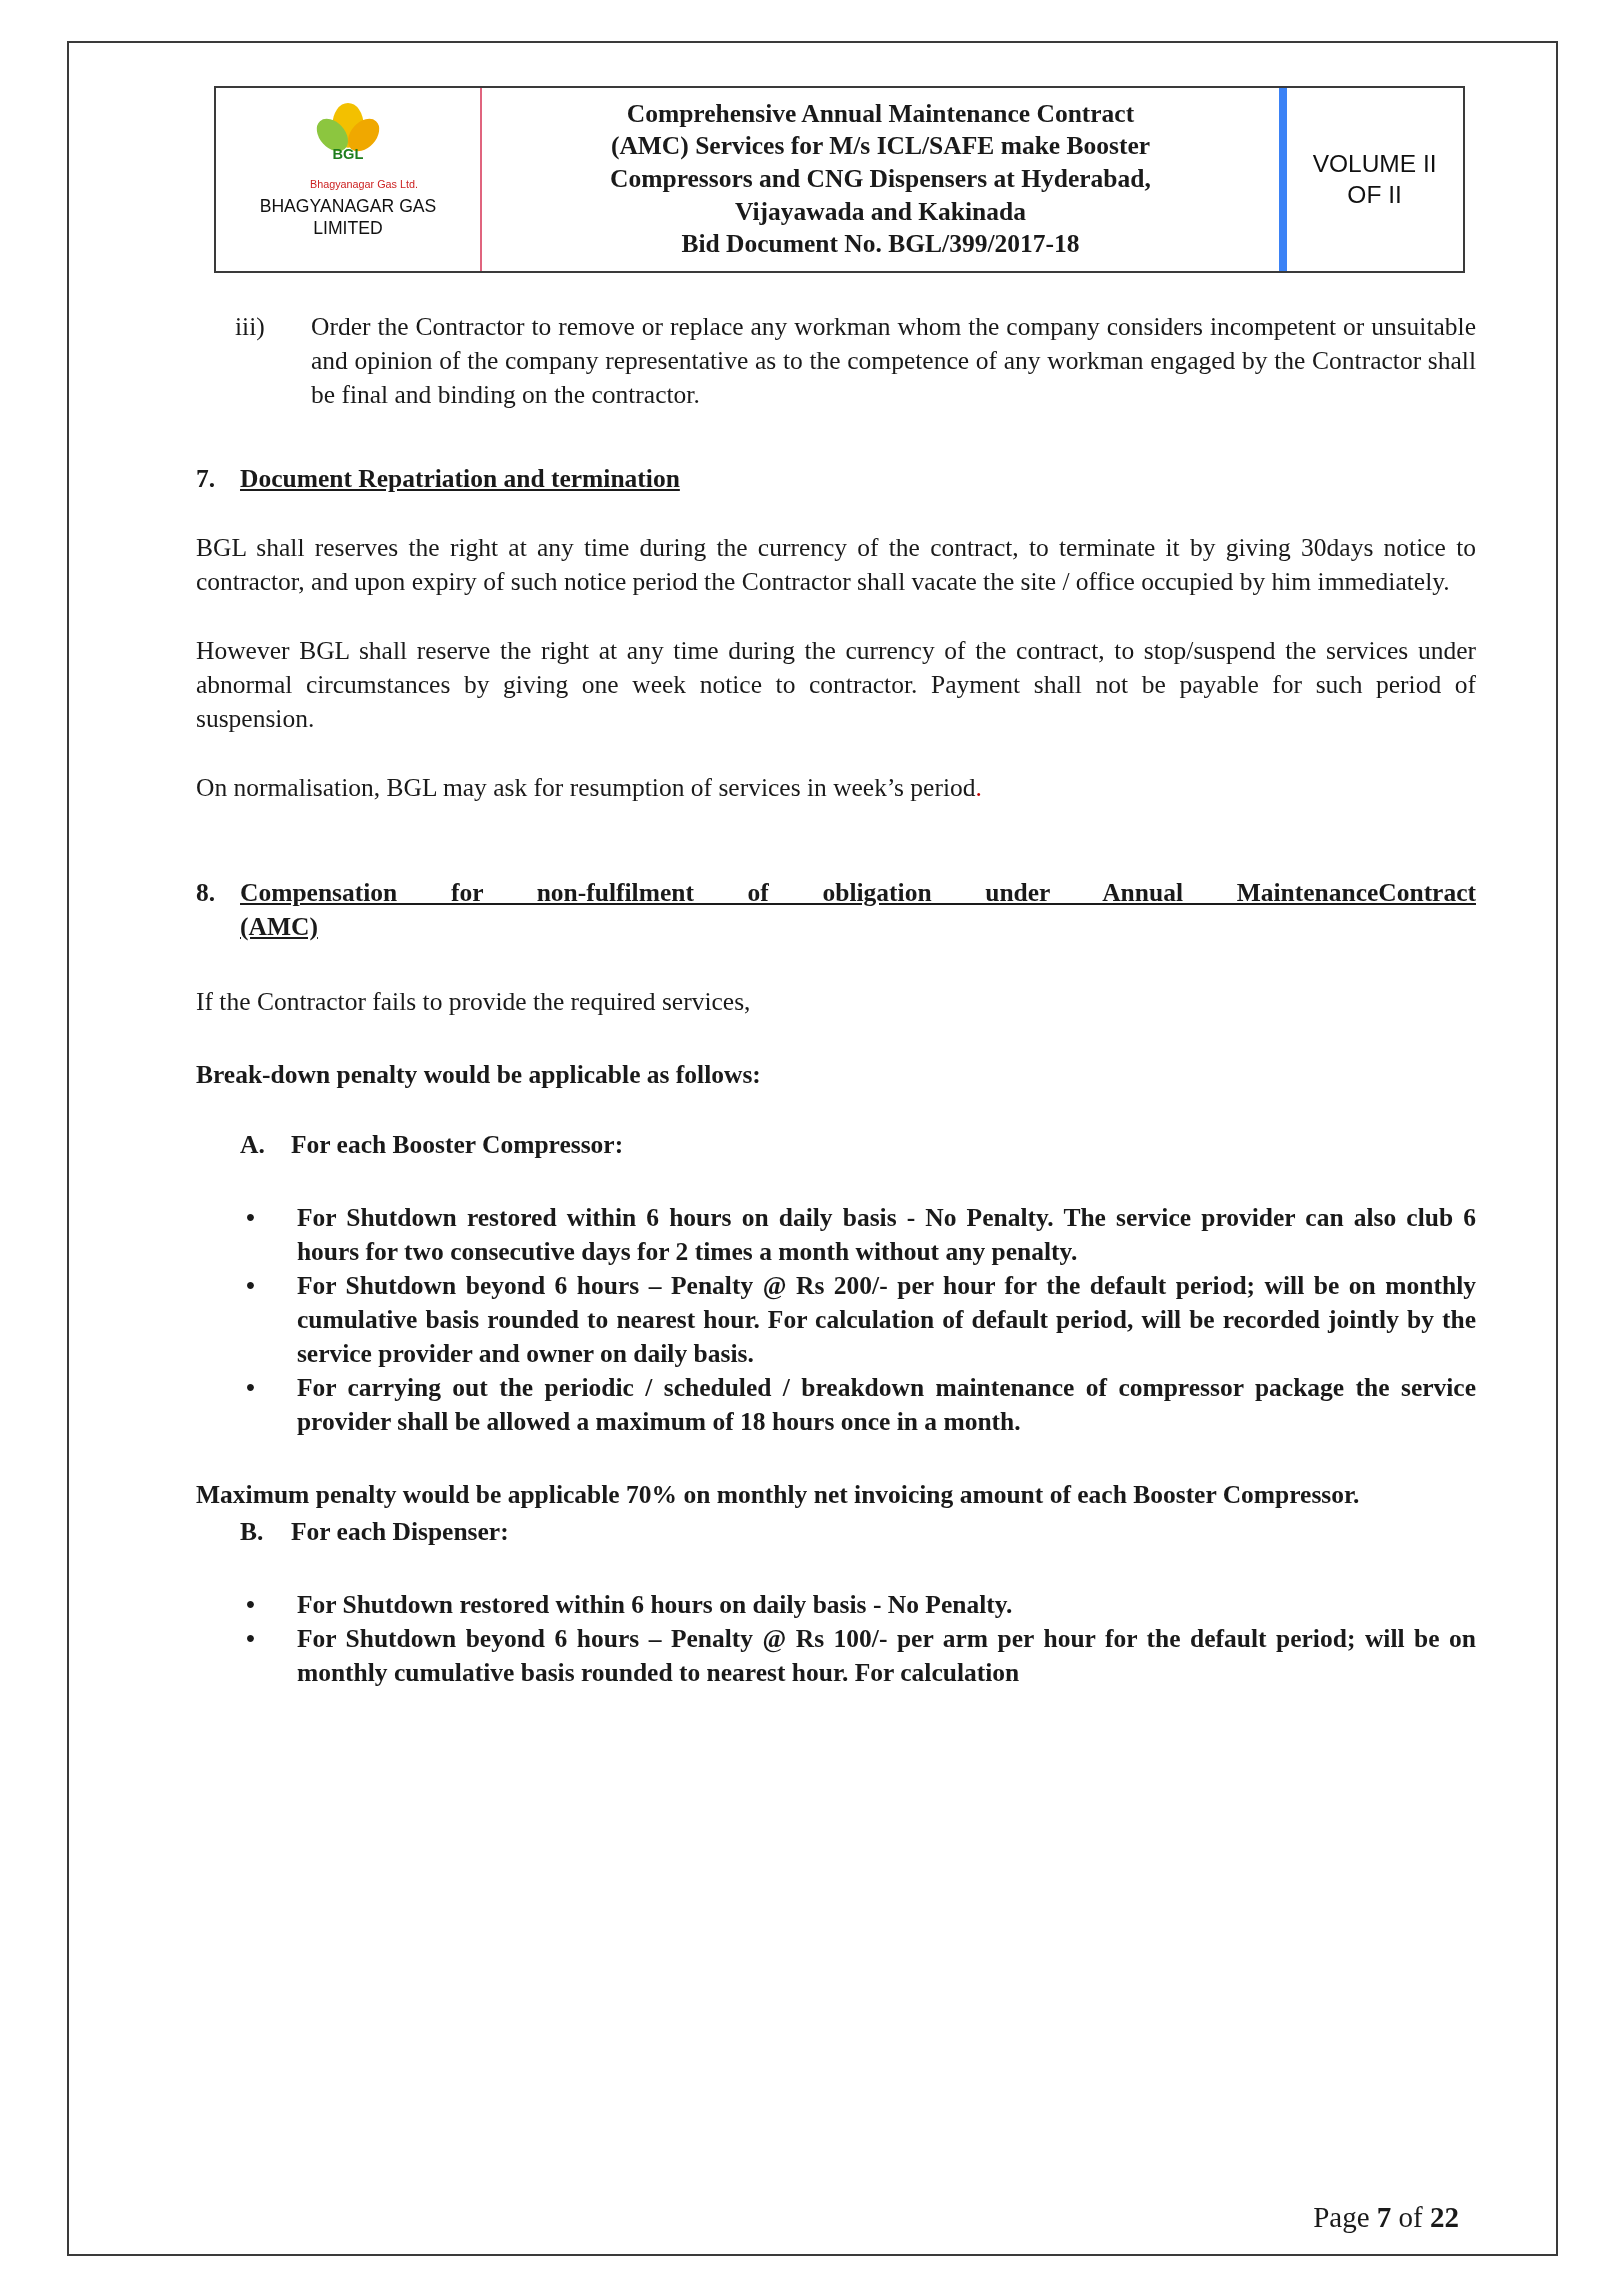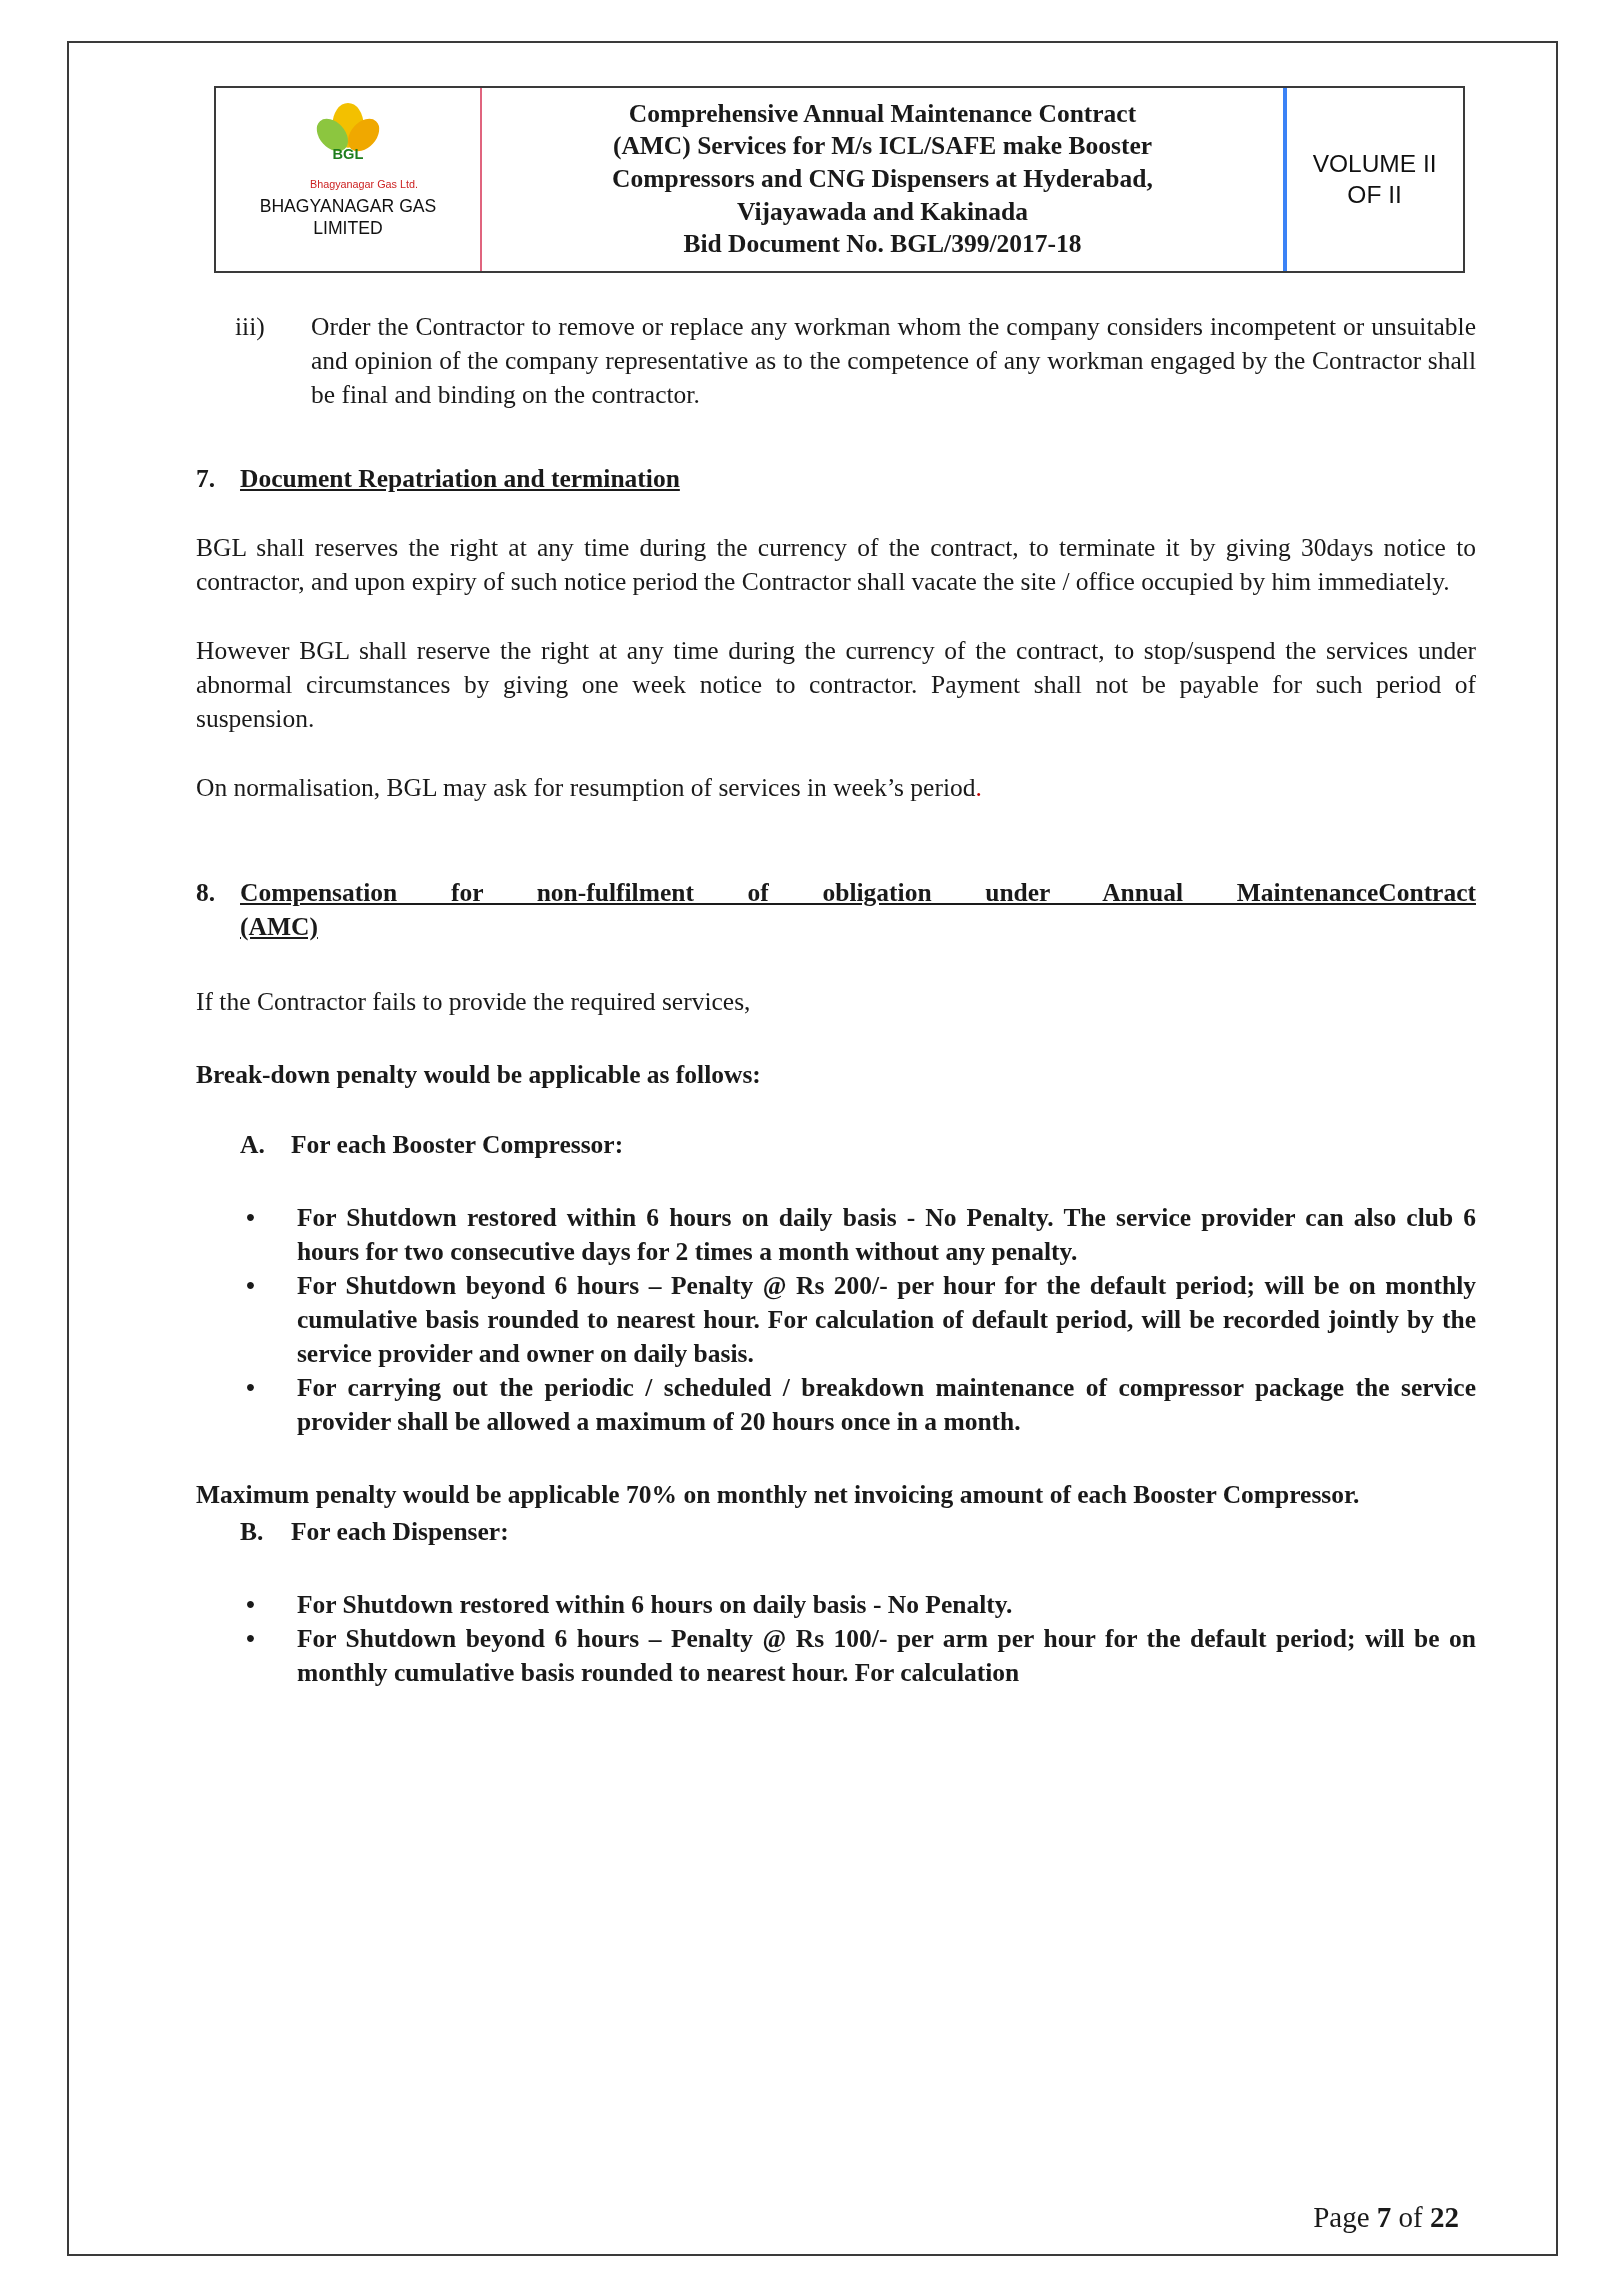--- a/index.html
+++ b/index.html
@@ -21,21 +21,21 @@
   
   .header-table { display: flex; width: 1247px; margin-left: 17.6px; border: 2px solid #3a3a3a; background: #fff; }
   .logo-cell {
     width: 253px; border-right: 2px solid #e0647e;
     display: flex; flex-direction: column; align-items: center; justify-content: flex-start;
     padding: 9.8px 5.9px;
   }
   .logo-sub { font-family: "Liberation Sans", sans-serif; font-size: 10.8px; color: #cc2222; margin-top: -2px; margin-left: 32px; }
   .company-name { font-family: "Liberation Sans", sans-serif; font-size: 17.6px; color: #111; text-align: center; line-height: 1.25; margin-top: 5.9px; }
   .title-cell {
-    flex: 1; border-right: 4px solid #3b82f6;
+    flex: 1; border-right: 8px solid #3b82f6;
     display: flex; flex-direction: column; justify-content: center;
     text-align: center; padding: 9.8px 13.7px;
     font-weight: bold; font-size: 25.5px; line-height: 1.28;
   }
   .volume-cell {
     width: 176px;
     display: flex; flex-direction: column; align-items: center; justify-content: center;
     font-family: "Liberation Sans", sans-serif; font-size: 24.5px; line-height: 1.3; color: #111;
   }
 
@@ -134,21 +134,21 @@
   <div class="bullet first">
     <div class="bullet-marker">•</div>
     <div class="bullet-text">For Shutdown restored within 6 hours on daily basis - No Penalty. The service provider can also club 6 hours for two consecutive days for 2 times a month without any penalty.</div>
   </div>
   <div class="bullet">
     <div class="bullet-marker">•</div>
     <div class="bullet-text">For Shutdown beyond 6 hours – Penalty @ Rs 200/- per hour for the default period; will be on monthly cumulative basis rounded to nearest hour. For calculation of default period, will be recorded jointly by the service provider and owner on daily basis.</div>
   </div>
   <div class="bullet">
     <div class="bullet-marker">•</div>
-    <div class="bullet-text">For carrying out the periodic / scheduled / breakdown maintenance of compressor package the service provider shall be allowed a maximum of 20 hours once in a month.</div>
+    <div class="bullet-text">For carrying out the periodic / scheduled / breakdown maintenance of compressor package the service provider shall be allowed a maximum of 18 hours once in a month.</div>
   </div>
 
   <div class="para bold" style="margin-top:39px">Maximum penalty would be applicable 70% on monthly net invoicing amount of each Booster Compressor.</div>
 
   <div class="letter-item tight">
     <div class="letter-label">B.</div>
     <div>For each Dispenser:</div>
   </div>
 
   <div class="bullet first">

